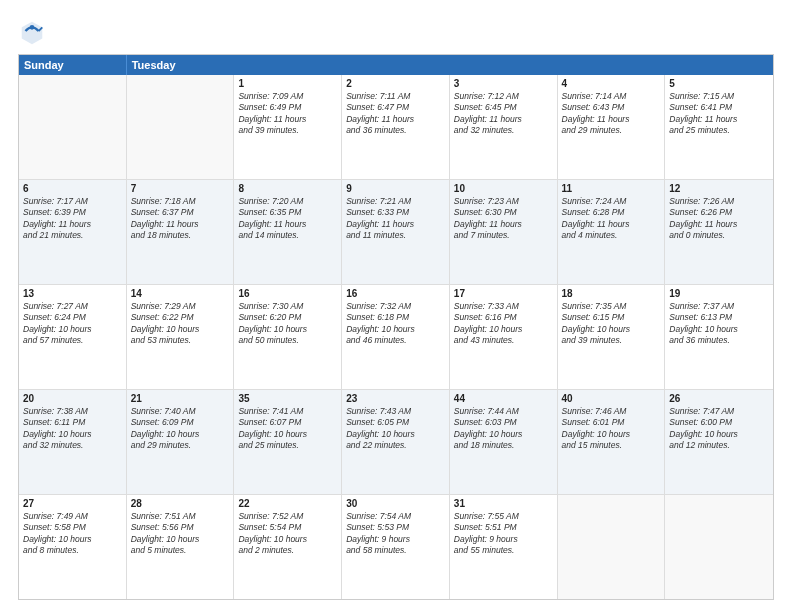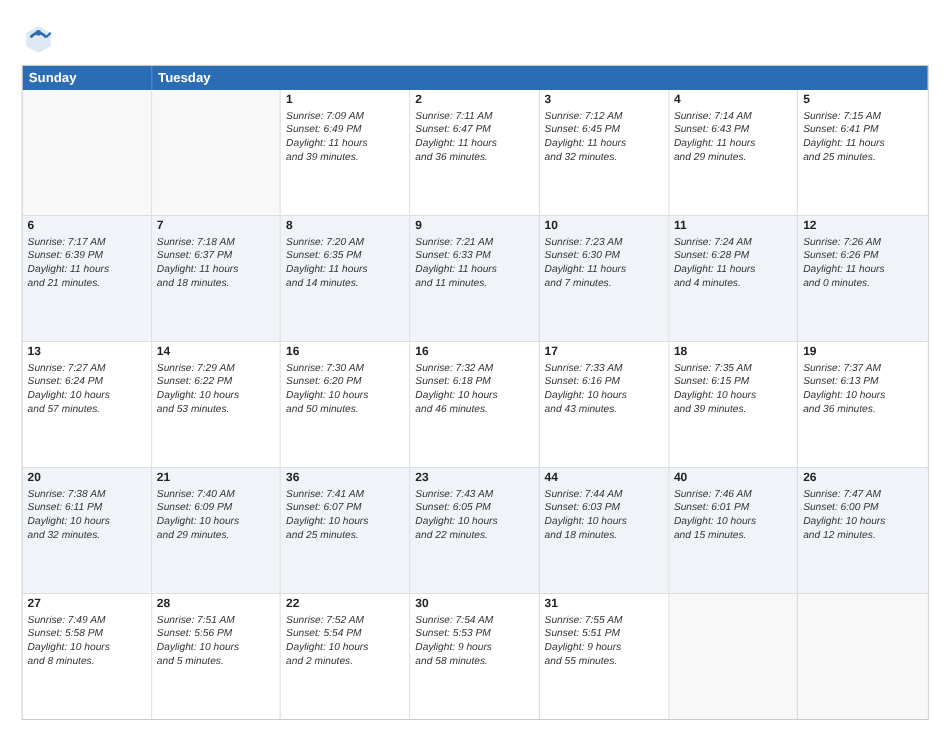--- a/index.html
+++ b/index.html
@@ -232,21 +232,21 @@
         <div class="cal-row">
           <div class="cal-cell alt-row">
             <div class="day-num">20</div>
             <div class="cell-text">Sunrise: 7:38 AM<br>Sunset: 6:11 PM<br>Daylight: 10 hours<br>and 32 minutes.</div>
           </div>
           <div class="cal-cell alt-row">
             <div class="day-num">21</div>
             <div class="cell-text">Sunrise: 7:40 AM<br>Sunset: 6:09 PM<br>Daylight: 10 hours<br>and 29 minutes.</div>
           </div>
           <div class="cal-cell alt-row">
-            <div class="day-num">36</div>
+            <div class="day-num">35</div>
             <div class="cell-text">Sunrise: 7:41 AM<br>Sunset: 6:07 PM<br>Daylight: 10 hours<br>and 25 minutes.</div>
           </div>
           <div class="cal-cell alt-row">
             <div class="day-num">23</div>
             <div class="cell-text">Sunrise: 7:43 AM<br>Sunset: 6:05 PM<br>Daylight: 10 hours<br>and 22 minutes.</div>
           </div>
           <div class="cal-cell alt-row">
             <div class="day-num">44</div>
             <div class="cell-text">Sunrise: 7:44 AM<br>Sunset: 6:03 PM<br>Daylight: 10 hours<br>and 18 minutes.</div>
           </div>

